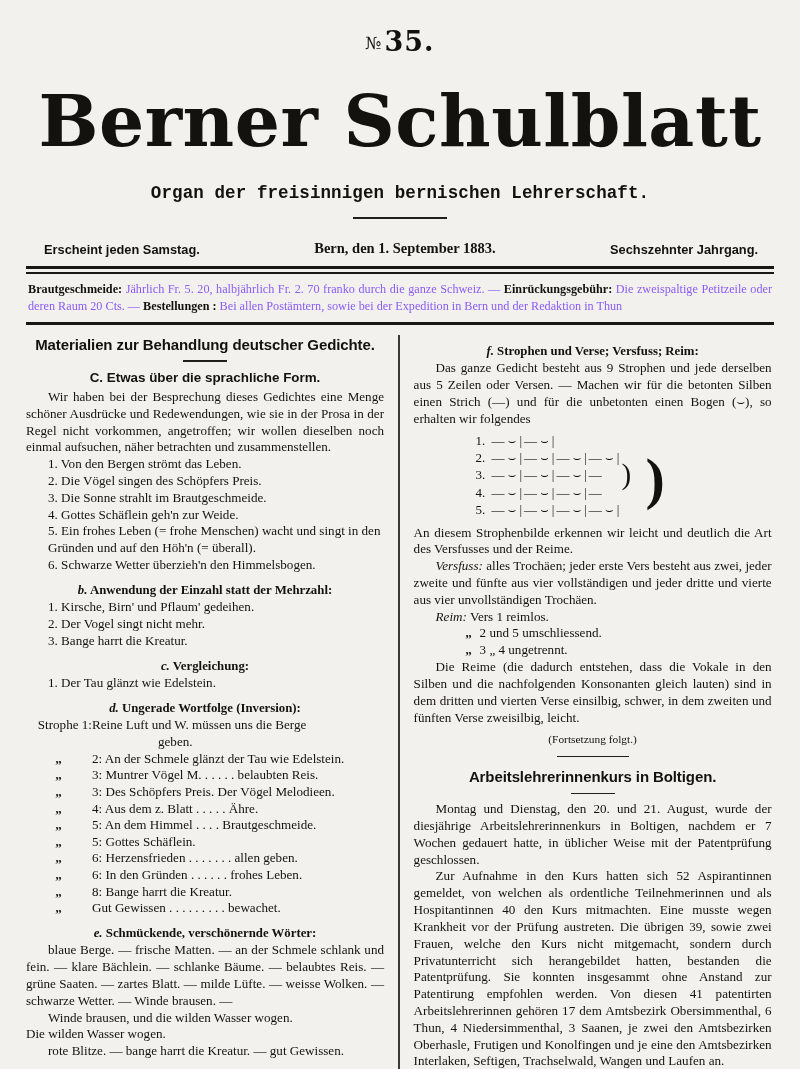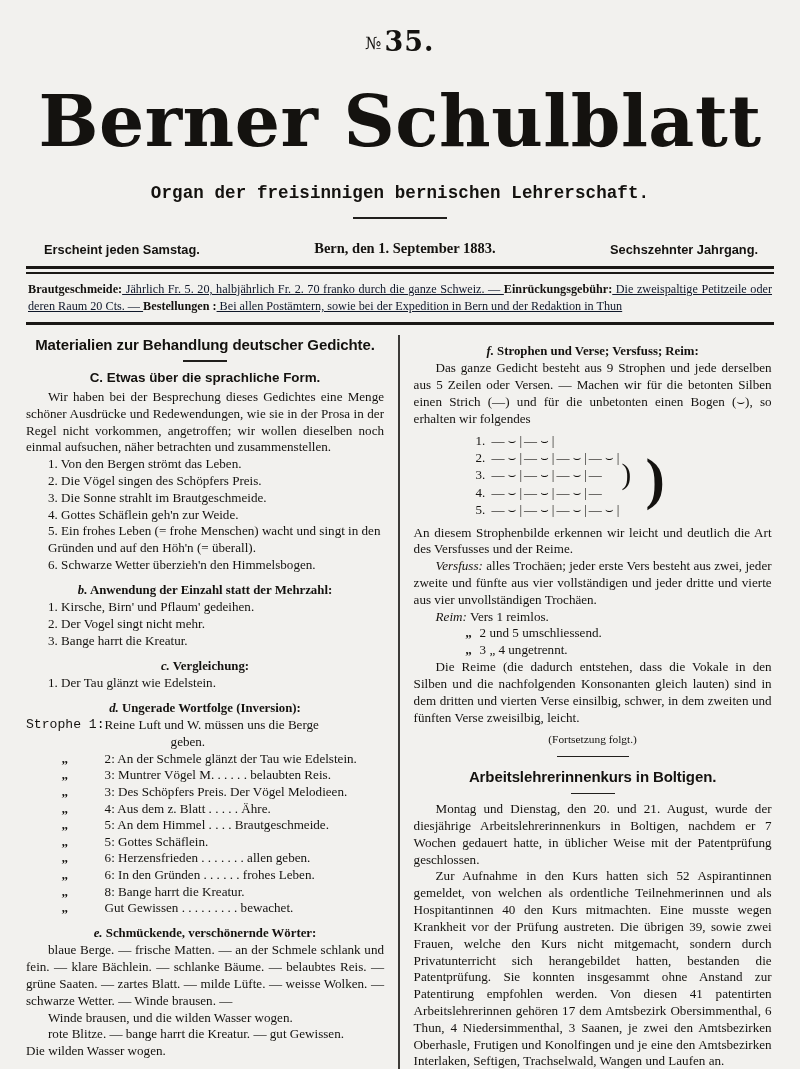--- a/index.html
+++ b/index.html
@@ -91,21 +91,21 @@
   }
 
   
   .terms {
     font-size: 12.2px;
     line-height: 1.42;
     text-align: justify;
     padding: 7px 2px 7px 2px;
   }
   .terms b { font-weight: bold; }
-  .terms .faint { color: #0f172a; text-decoration: underline; }
+  .terms .faint { color: #8b5cf6; }
   .rule-bottom {
     height: 2.4px;
     background: #1a1815;
     margin-bottom: 10px;
   }
 
   
   .columns {
     display: flex;
     align-items: stretch;
@@ -181,23 +181,22 @@
     width: 100%;
     font-size: 13.1px;
     line-height: 1.27;
   }
   table.inv td {
     padding: 0;
     vertical-align: top;
   }
   td.inv-label {
     width: 66px;
-    text-align: left;
+    text-align: right;
     white-space: nowrap;
-    font-family: Liberation Mono, monospace;
   }
   td.inv-ditto {
     width: 66px;
     text-align: center;
     font-weight: bold;
     letter-spacing: 1px;
   }
   td.inv-text { text-align: left; }
   .hang { display: block; padding-left: 66px; }
 
@@ -368,22 +367,22 @@
             <td class="inv-text">Gut Gewissen . . . . . . . . . bewachet.</td>
           </tr>
         </tbody>
       </table>
 
       <div class="sub-head">
         <i>e.</i><span> Schmückende, verschönernde Wörter:</span>
       </div>
       <p class="body">blaue Berge. — frische Matten. — an der Schmele schlank und fein. — klare Bächlein. — schlanke Bäume. — belaubtes Reis. — grüne Saaten. — zartes Blatt. — milde Lüfte. — weisse Wolken. — schwarze Wetter. — Winde brausen. —</p>
       <p class="body">Winde brausen, und die wilden Wasser wogen.</p>
+      <p class="body cont">Die wilden Wasser wogen.</p>
       <p class="body">rote Blitze. — bange harrt die Kreatur. — gut Gewissen.</p>
-      <p class="body cont">Die wilden Wasser wogen.</p>
 
     </div>
 
     <div class="col-divider"></div>
 
     <div class="col">
 
       <div class="sub-head">
         <i>f.</i><span> Strophen und Verse; Versfuss; Reim:</span>
       </div>

